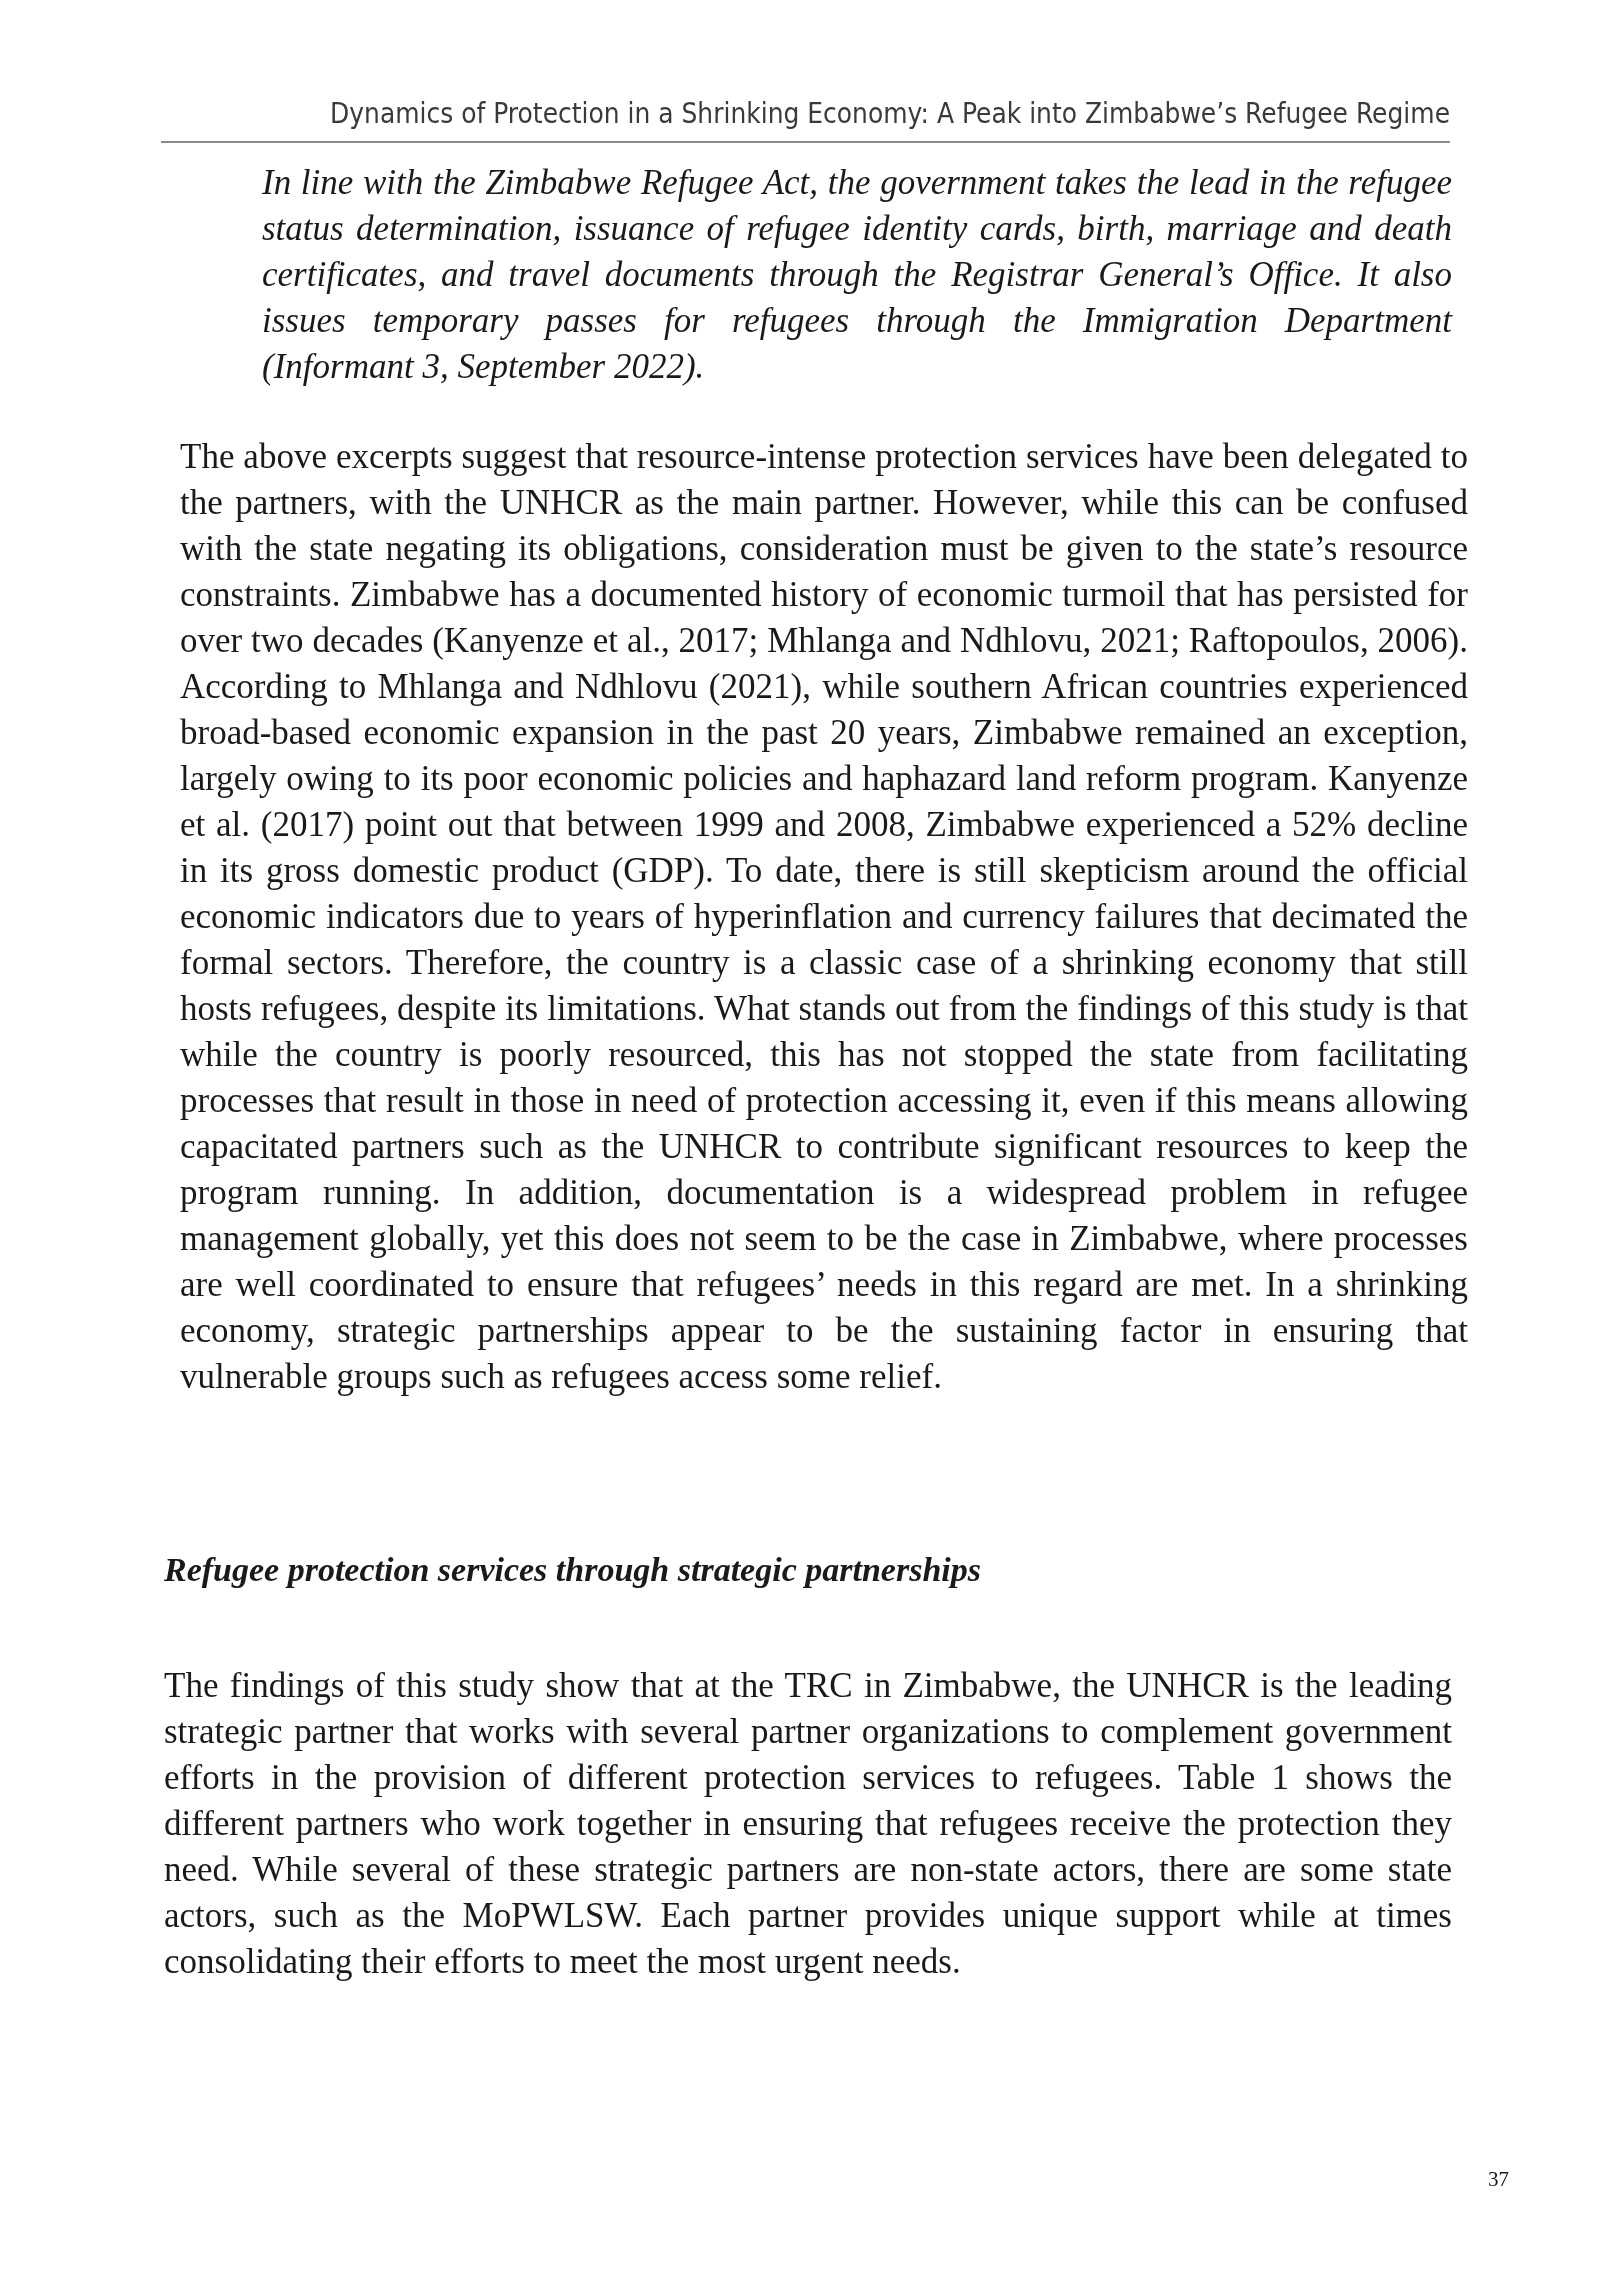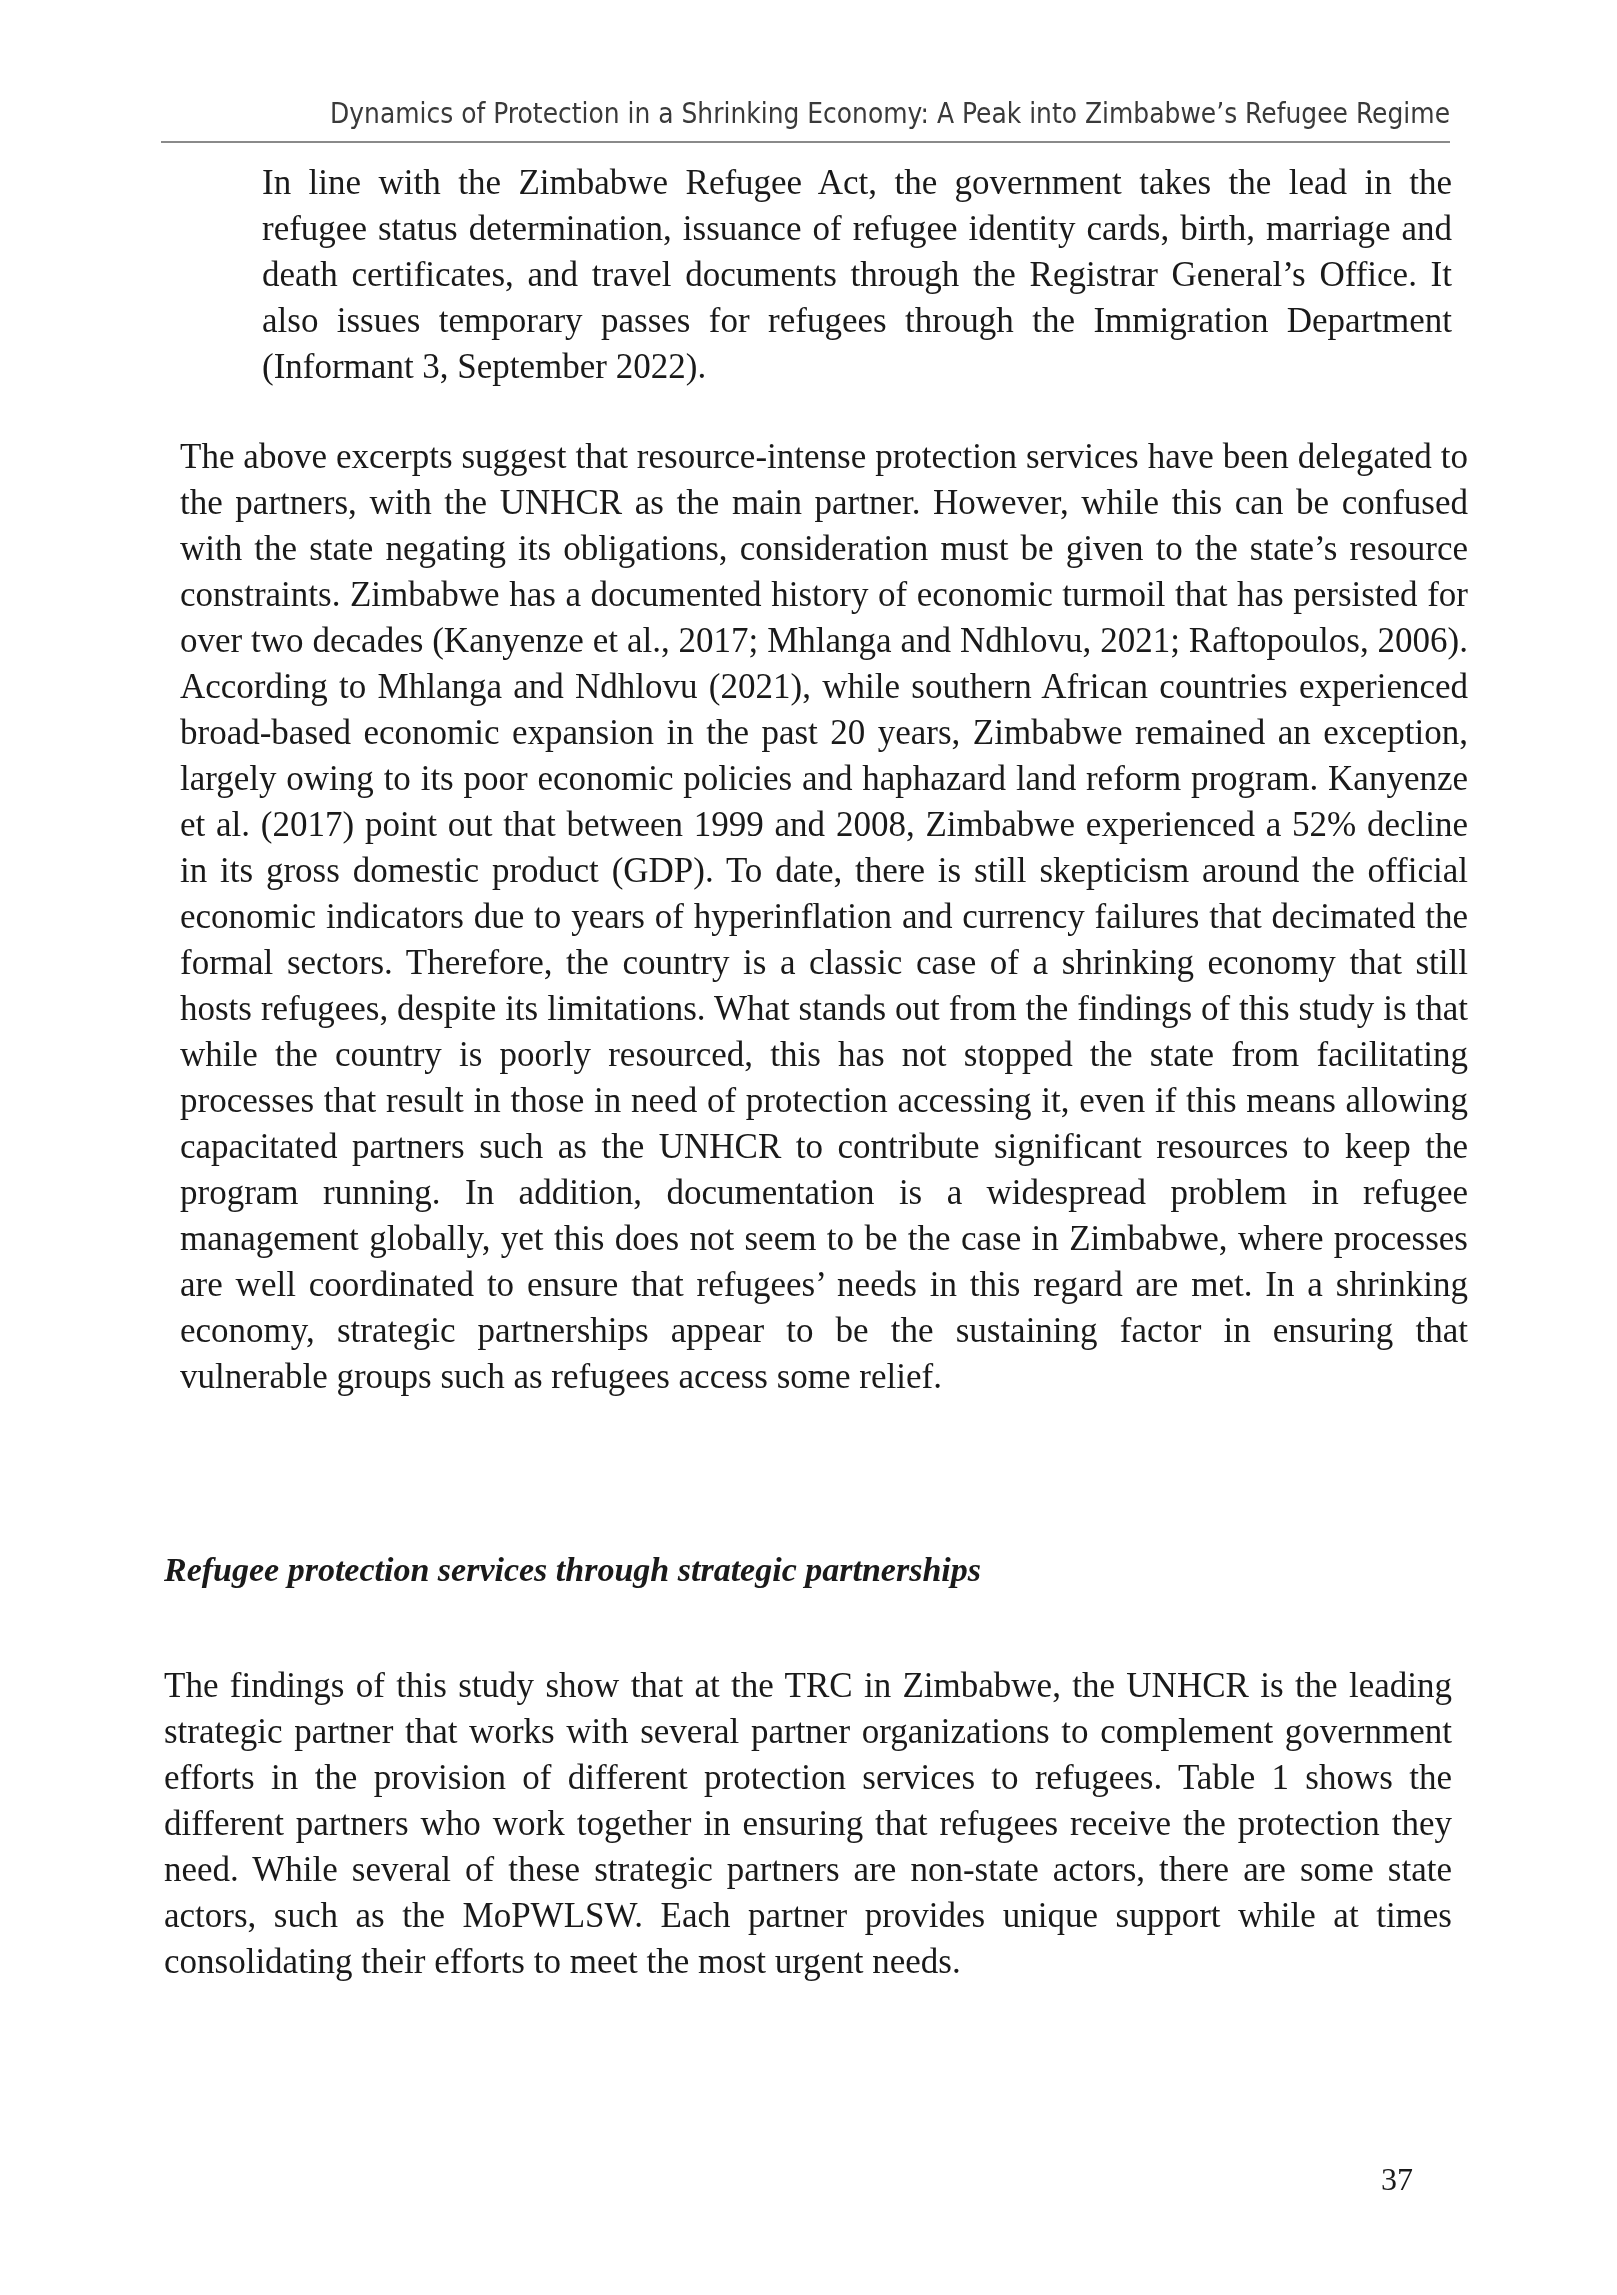--- a/index.html
+++ b/index.html
@@ -18,34 +18,34 @@
     position: absolute; left: 161px; width: 1289px; top: 141px; height: 2.4px;
     background: #8a8a8a;
   }
   .body-text {
     font-family: "Liberation Serif", serif;
     font-size: 35px; line-height: 46px; color: #1a1a1a;
     text-align: justify;
     margin: 0;
   }
   .blockquote {
-    position: absolute; left: 262px; width: 1190px; top: 160px;
+    position: absolute; left: 262px; width: 1190px; top: 160px; font-style: italic;
   }
   .para1 { position: absolute; left: 180px; width: 1288px; top: 434px; }
   .subheading {
     position: absolute; left: 164px; width: 1288px; top: 1547px;
     font-family: "Liberation Serif", serif; font-style: italic;
     font-size: 34px; line-height: 46px; color: #1a1a1a; margin: 0;
   }
   .para2 { position: absolute; left: 164px; width: 1288px; top: 1663px; }
   .page-number {
-    position: absolute; left: 1374px; width: 46px; top: 2161px;
-    text-align: center;
+    position: absolute; left: 1488px; width: 46px; top: 2161px;
+    text-align: left;
     font-family: "Liberation Serif", serif;
-    font-size: 32px; line-height: 36px; color: #1a1a1a;
+    font-size: 21px; line-height: 36px; color: #1a1a1a;
   }
 </style>
 </head>
 <body>
 
 <div class="page">
 
   <div class="running-head">Dynamics of Protection in a Shrinking Economy: A Peak into Zimbabwe’s Refugee Regime</div>
   <div class="head-rule"></div>
 

